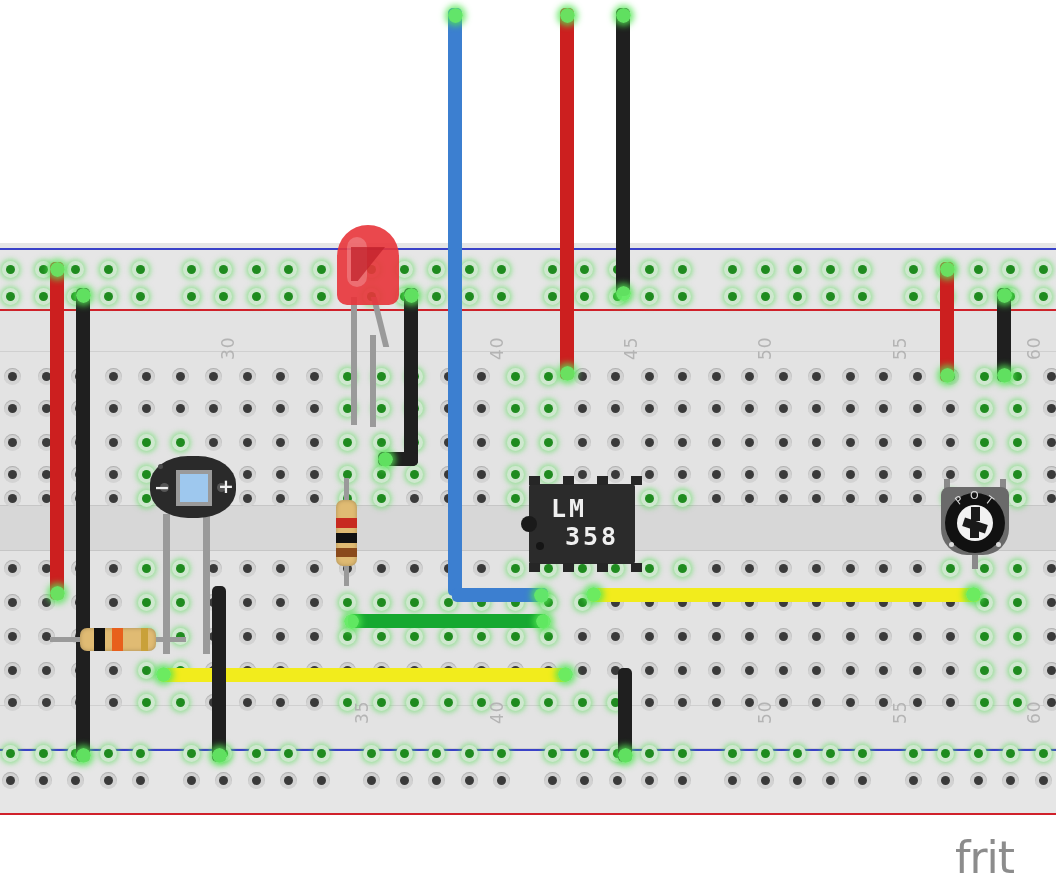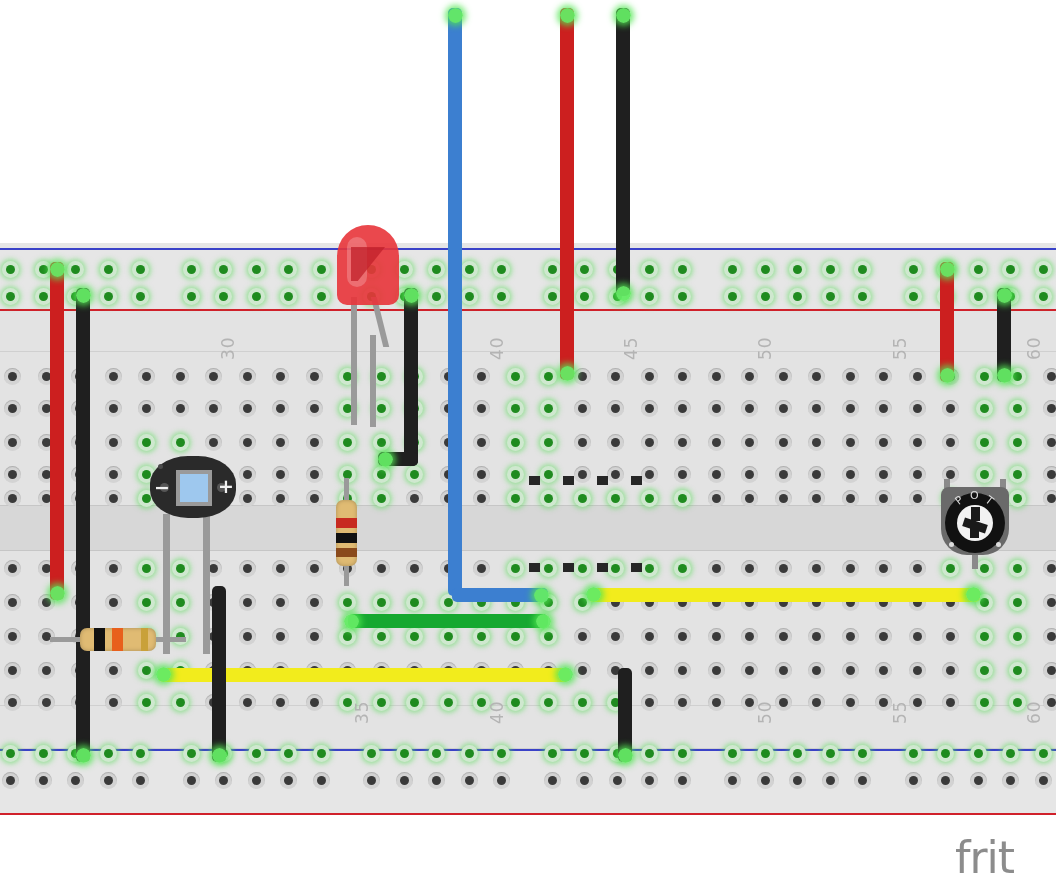--- a/index.html
+++ b/index.html
@@ -1520,20 +1520,26 @@
 
   <div class="res" style="left:50px;top:628px;">
     <div class="res-lead" style="left:0;top:9px;width:36px;height:5px;"></div>
     <div class="res-lead" style="left:100px;top:9px;width:36px;height:5px;"></div>
     <div class="res-body" style="left:30px;top:0;width:76px;height:23px;"></div>
     <div class="band" style="left:44px;top:0;width:11px;height:23px;background:#111;"></div>
     <div class="band" style="left:62px;top:0;width:11px;height:23px;background:#e8601c;"></div>
     <div class="band" style="left:91px;top:0;width:7px;height:23px;background:#c9a13a;"></div>
   </div>
 
+  <div class="ic" style="left:529px;top:484px;width:106px;height:80px;">
+    <div class="ic-notch" style="left:-8px;top:32px;"></div>
+    <div class="ic-dot" style="left:7px;top:58px;"></div>
+    <div class="ic-text" style="left:22px;top:10px;">LM</div>
+    <div class="ic-text" style="left:36px;top:38px;">358</div>
+  </div>
   <div id="ic-legs">
       <div class="ic-leg" style="left: 529px; top: 476px;"></div>
       <div class="ic-leg" style="left: 529px; top: 563px;"></div>
       <div class="ic-leg" style="left: 563px; top: 476px;"></div>
       <div class="ic-leg" style="left: 563px; top: 563px;"></div>
       <div class="ic-leg" style="left: 597px; top: 476px;"></div>
       <div class="ic-leg" style="left: 597px; top: 563px;"></div>
       <div class="ic-leg" style="left: 631px; top: 476px;"></div>
       <div class="ic-leg" style="left: 631px; top: 563px;"></div>
     </div>

